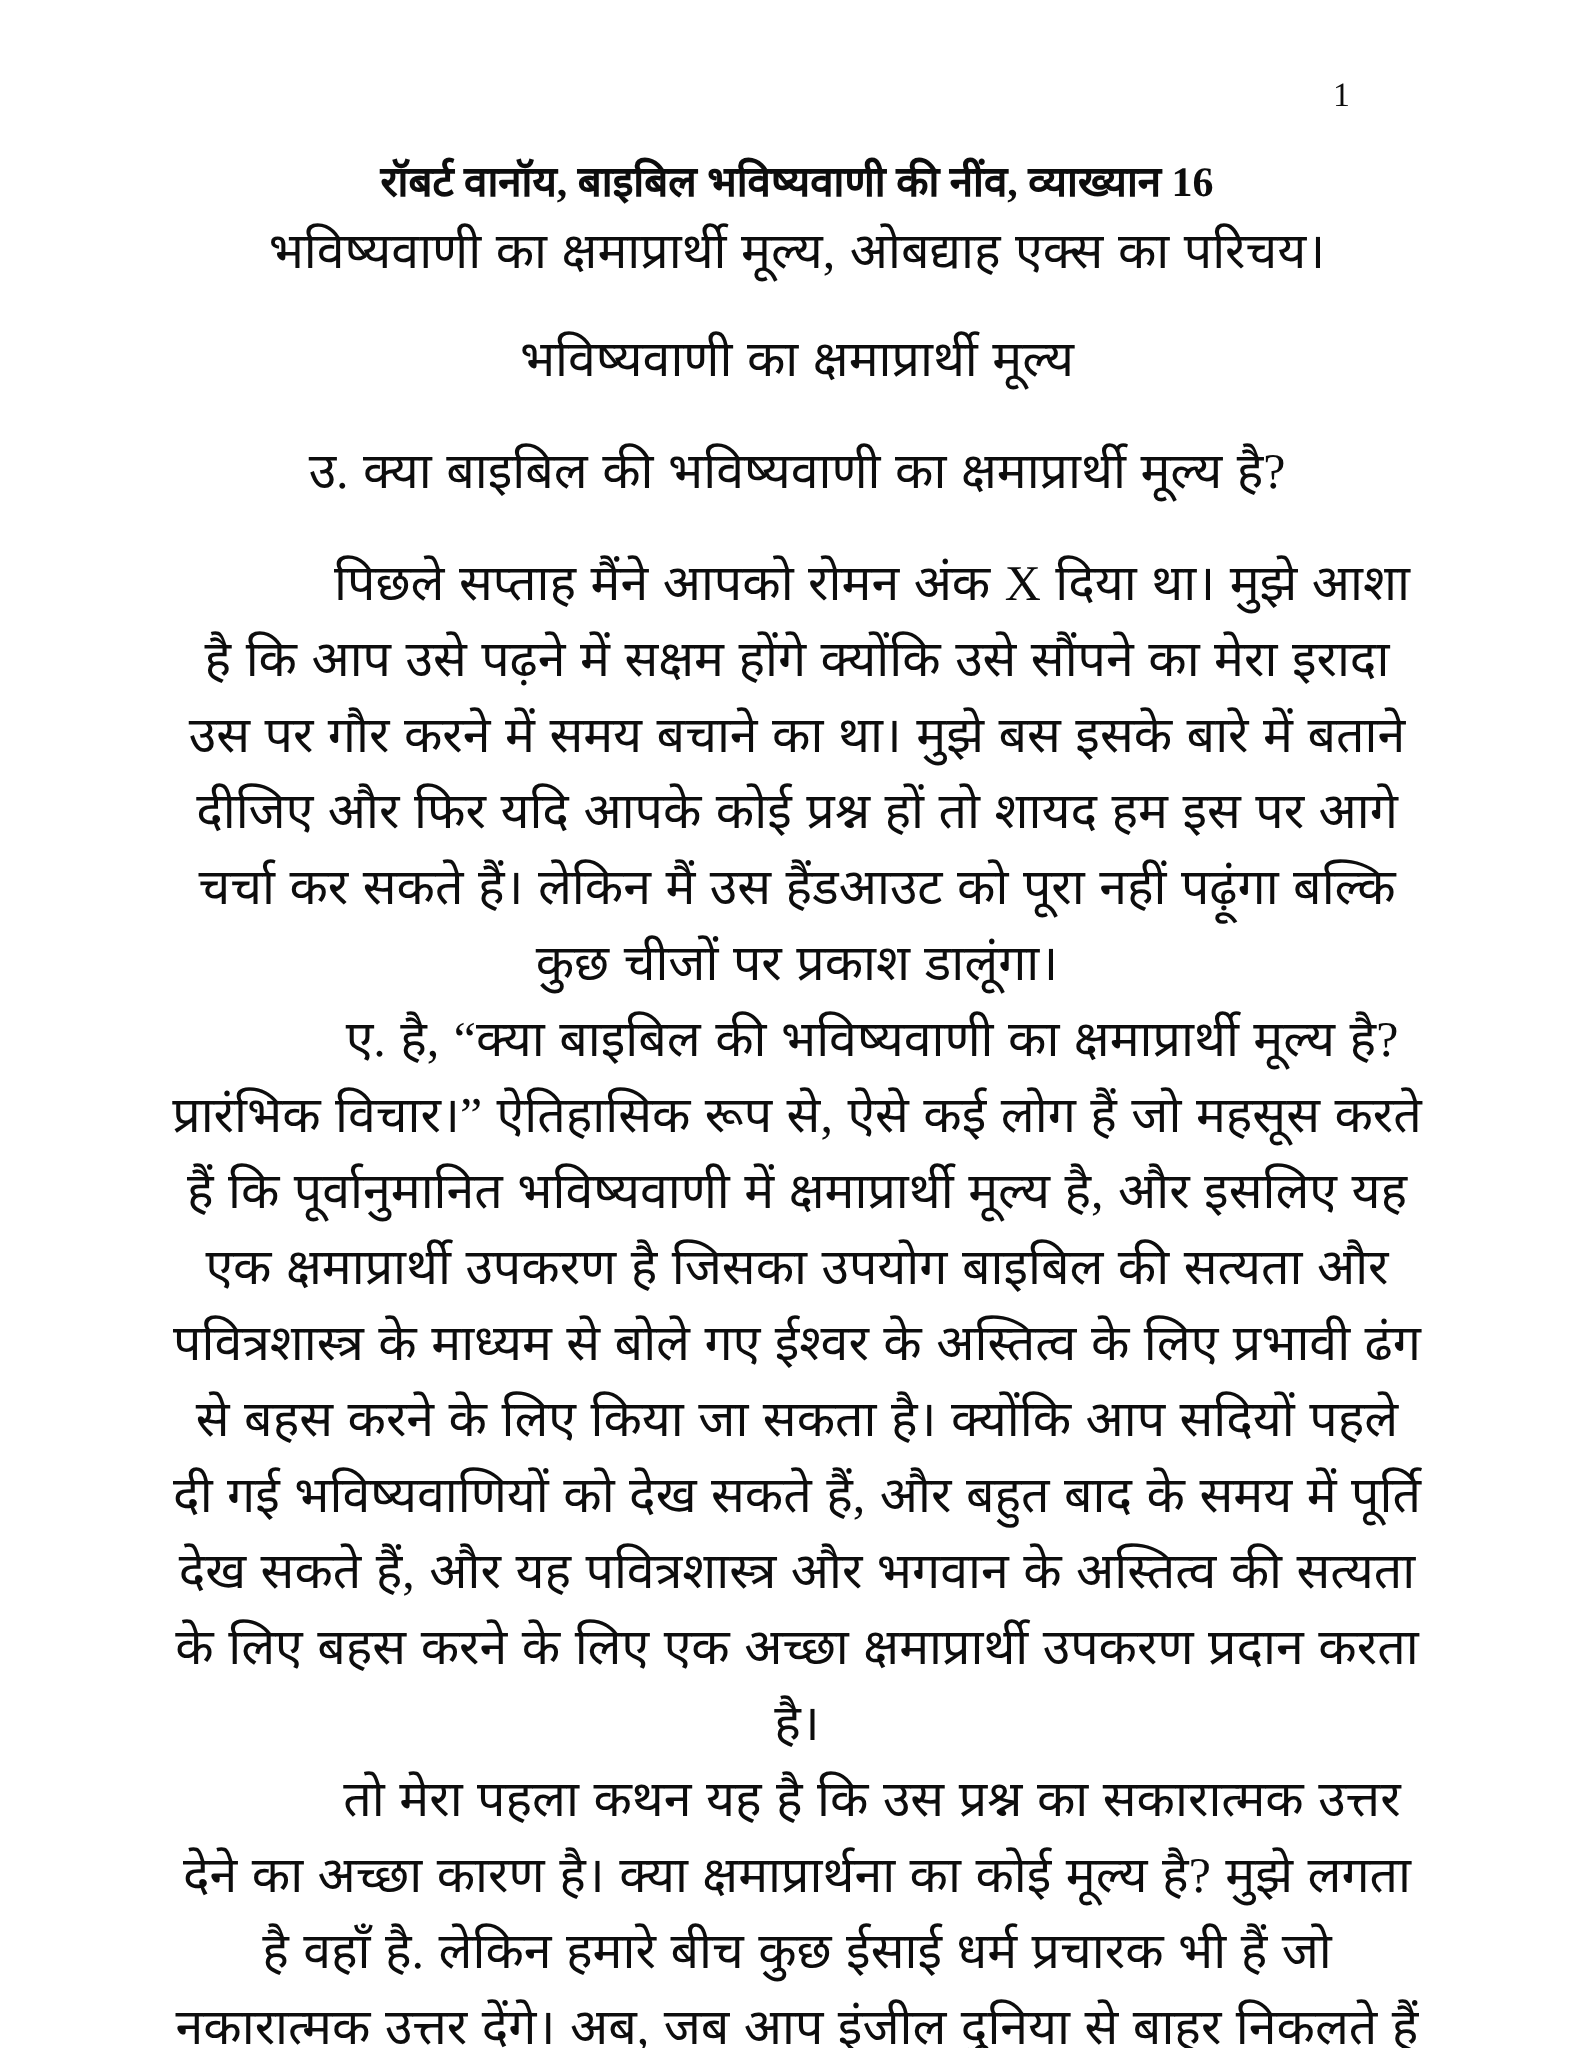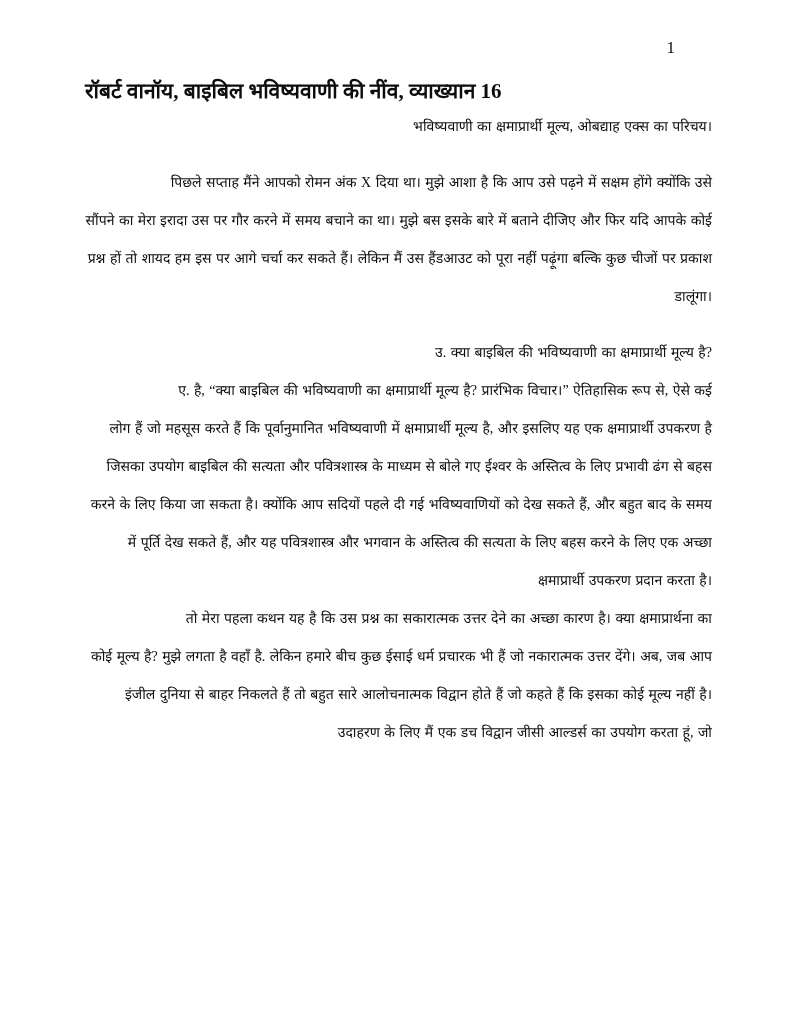--- a/index.html
+++ b/index.html
@@ -34,27 +34,28 @@
     top: 74px;
     width: 627px;
   }
   .content p, .content h1 {
     margin: 0;
     padding: 0;
   }
   .title {
     font-size: 21px;
     font-weight: 700;
+    text-align: center;
     line-height: 34px;
     letter-spacing: 0;
   }
   .line, .para {
-    font-size: 14px;
+    font-size: 25px;
     line-height: 38px;
-    text-align: right;
+    text-align: center;
     word-spacing: 1px;
   }
   .indent {
     text-indent: 75px;
   }
   .section-gap {
     margin-top: 16px !important;
   }
   .block-gap {
     margin-top: 18px !important;
@@ -66,24 +67,25 @@
 <div class="page">
 
   <div class="page-number">1</div>
 
   <div class="content">
 
     <h1 class="title">रॉबर्ट वानॉय, बाइबिल भविष्यवाणी की नींव, व्याख्यान 16</h1>
 
     <p class="line">भविष्यवाणी का क्षमाप्रार्थी मूल्य, ओबद्याह एक्स का परिचय।</p>
 
+    <p class="line section-gap">भविष्यवाणी का क्षमाप्रार्थी मूल्य</p>
+
+    <p class="para block-gap">उ. क्या बाइबिल की भविष्यवाणी का क्षमाप्रार्थी मूल्य है?</p>
 
     <p class="para indent block-gap">पिछले सप्ताह मैंने आपको रोमन अंक X दिया था। मुझे आशा है कि आप उसे पढ़ने में सक्षम होंगे क्योंकि उसे सौंपने का मेरा इरादा उस पर गौर करने में समय बचाने का था। मुझे बस इसके बारे में बताने दीजिए और फिर यदि आपके कोई प्रश्न हों तो शायद हम इस पर आगे चर्चा कर सकते हैं। लेकिन मैं उस हैंडआउट को पूरा नहीं पढ़ूंगा बल्कि कुछ चीजों पर प्रकाश डालूंगा।</p>
-
-    <p class="para block-gap">उ. क्या बाइबिल की भविष्यवाणी का क्षमाप्रार्थी मूल्य है?</p>
 
     <p class="para indent">ए. है, “क्या बाइबिल की भविष्यवाणी का क्षमाप्रार्थी मूल्य है? प्रारंभिक विचार।” ऐतिहासिक रूप से, ऐसे कई लोग हैं जो महसूस करते हैं कि पूर्वानुमानित भविष्यवाणी में क्षमाप्रार्थी मूल्य है, और इसलिए यह एक क्षमाप्रार्थी उपकरण है जिसका उपयोग बाइबिल की सत्यता और पवित्रशास्त्र के माध्यम से बोले गए ईश्वर के अस्तित्व के लिए प्रभावी ढंग से बहस करने के लिए किया जा सकता है। क्योंकि आप सदियों पहले दी गई भविष्यवाणियों को देख सकते हैं, और बहुत बाद के समय में पूर्ति देख सकते हैं, और यह पवित्रशास्त्र और भगवान के अस्तित्व की सत्यता के लिए बहस करने के लिए एक अच्छा क्षमाप्रार्थी उपकरण प्रदान करता है।</p>
 
 
     <p class="para indent">तो मेरा पहला कथन यह है कि उस प्रश्न का सकारात्मक उत्तर देने का अच्छा कारण है। क्या क्षमाप्रार्थना का कोई मूल्य है? मुझे लगता है वहाँ है. लेकिन हमारे बीच कुछ ईसाई धर्म प्रचारक भी हैं जो नकारात्मक उत्तर देंगे। अब, जब आप इंजील दुनिया से बाहर निकलते हैं तो बहुत सारे आलोचनात्मक विद्वान होते हैं जो कहते हैं कि इसका कोई मूल्य नहीं है। उदाहरण के लिए मैं एक डच विद्वान जीसी आल्डर्स का उपयोग करता हूं, जो</p>
 
   </div>
 </div>
 
 </body></html>

